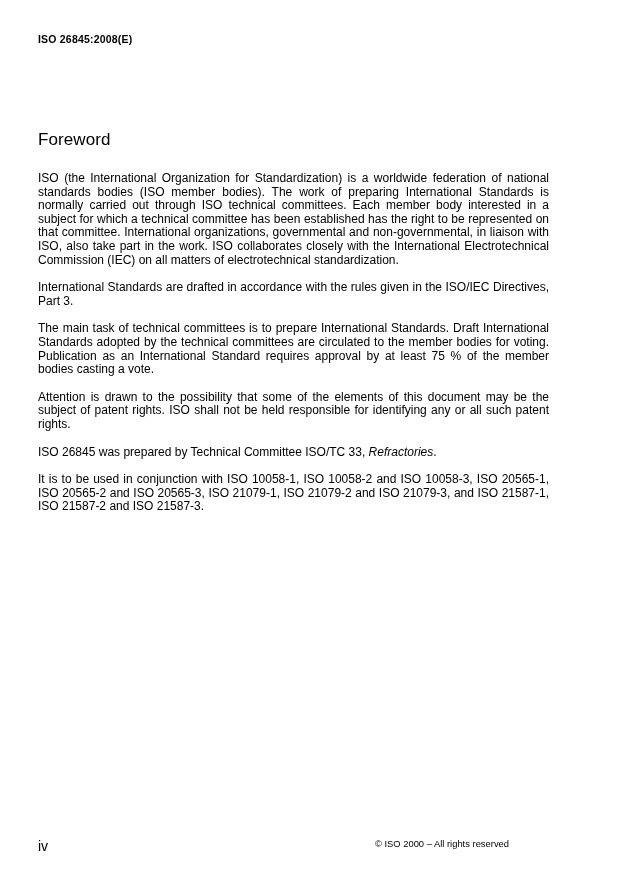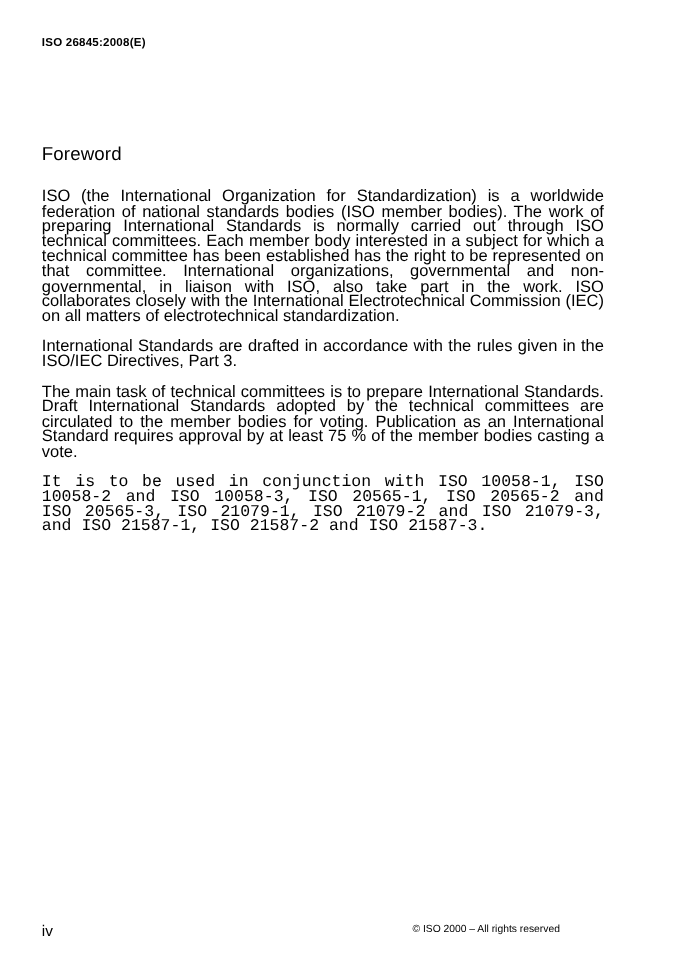--- a/index.html
+++ b/index.html
@@ -38,28 +38,27 @@
     width: 511px;
   }
   h1.foreword-title {
     margin: 0 0 22px 0;
     font-size: 17px;
     font-weight: normal;
     letter-spacing: 0.1px;
   }
   p.body-par {
     margin: 0 0 14px 0;
-    font-size: 15px;
+    font-size: 12px;
     line-height: 13.6px;
     text-align: justify;
     text-justify: inter-word;
   }
   p.body-par:last-child {
     margin-bottom: 16px;
-    font-family: Liberation Mono, monospace;
   }
   .italic {
     font-style: italic;
   }
   .footer-page {
     position: absolute;
     left: 38px;
     top: 838px;
     font-size: 14px;
   }
@@ -81,21 +80,23 @@
   <div class="content">
 
     <h1 class="foreword-title">Foreword</h1>
 
     <p class="body-par">ISO (the International Organization for Standardization) is a worldwide federation of national standards bodies (ISO member bodies). The work of preparing International Standards is normally carried out through ISO technical committees. Each member body interested in a subject for which a technical committee has been established has the right to be represented on that committee. International organizations, governmental and non-governmental, in liaison with ISO, also take part in the work. ISO collaborates closely with the International Electrotechnical Commission (IEC) on all matters of electrotechnical standardization.</p>
 
     <p class="body-par">International Standards are drafted in accordance with the rules given in the ISO/IEC Directives, Part 3.</p>
 
     <p class="body-par">The main task of technical committees is to prepare International Standards. Draft International Standards adopted by the technical committees are circulated to the member bodies for voting. Publication as an International Standard requires approval by at least 75 % of the member bodies casting a vote.</p>
 
+    <p class="body-par">Attention is drawn to the possibility that some of the elements of this document may be the subject of patent rights. ISO shall not be held responsible for identifying any or all such patent rights.</p>
 
+    <p class="body-par"><span>ISO 26845 was prepared by Technical Committee ISO/TC 33, </span><span class="italic">Refractories</span><span>.</span></p>
 
     <p class="body-par">It is to be used in conjunction with ISO 10058-1, ISO 10058-2 and ISO 10058-3, ISO 20565-1, ISO 20565-2 and ISO 20565-3, ISO 21079-1, ISO 21079-2 and ISO 21079-3, and ISO 21587-1, ISO 21587-2 and ISO 21587-3.</p>
 
   </div>
 
   <div class="footer-page">iv</div>
   <div class="footer-copy">© ISO 2000 – All rights reserved</div>
 
 </div>
 

